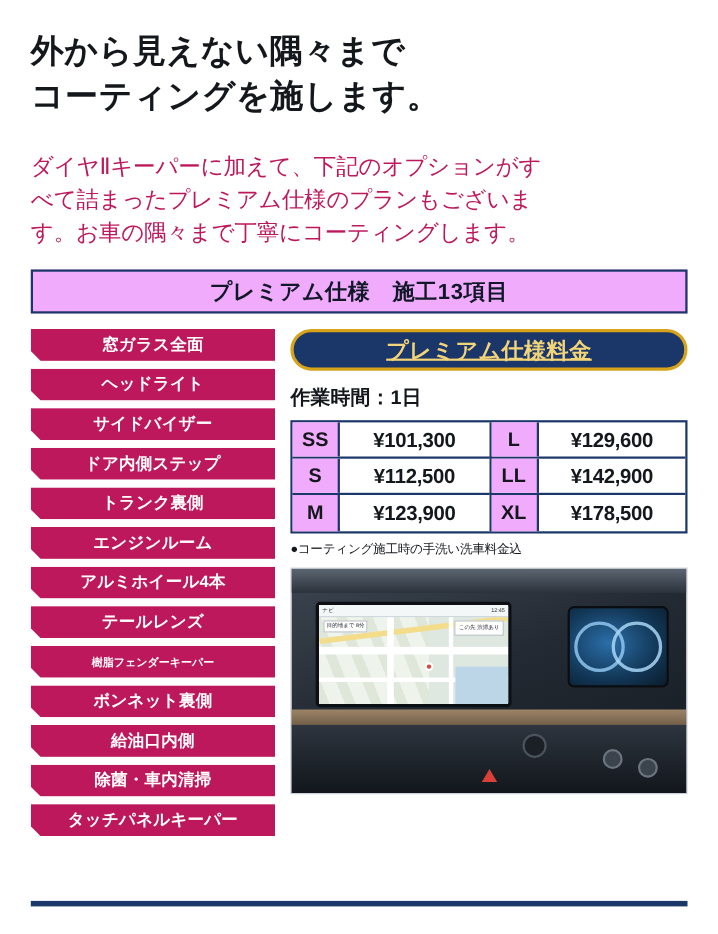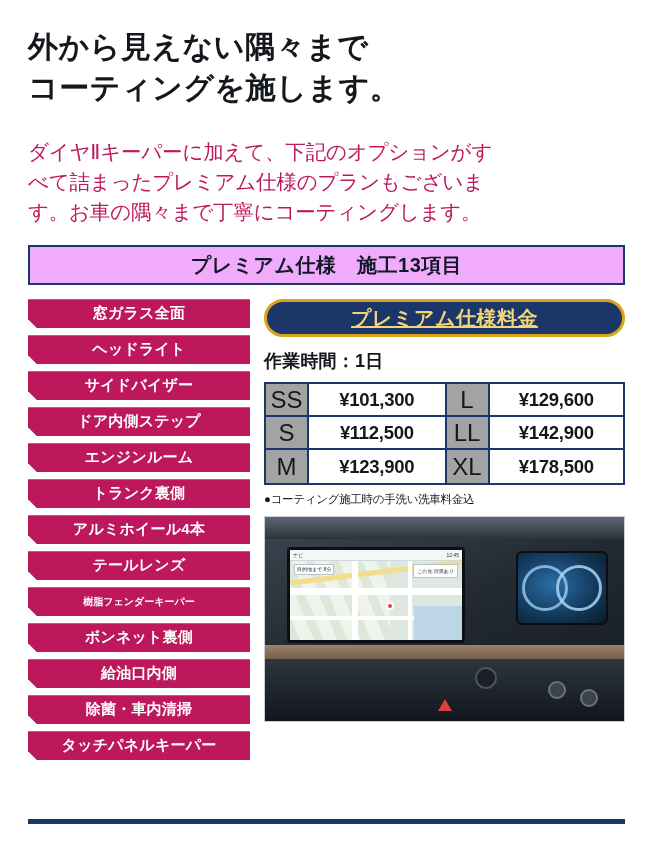--- a/index.html
+++ b/index.html
@@ -122,25 +122,25 @@
     height: 33px;
     border-bottom: 2px solid #1b3668;
   }
   .pt-cell.col-b { border-left: 2px solid #1b3668; }
   .pt-size {
     width: 43px;
     flex: 0 0 43px;
     display: flex;
     align-items: center;
     justify-content: center;
-    font-size: 24px;
-    font-weight: normal;
+    font-size: 18px;
+    font-weight: bold;
     color: #14171c;
     border-right: 2px solid #1b3668;
-    background: #a3a3a3;
+    background: #f0abfc;
   }
   .pt-price {
     flex: 1 1 auto;
     display: flex;
     align-items: center;
     justify-content: center;
     font-size: 18.5px;
     font-weight: bold;
     color: #14171c;
     letter-spacing: -0.3px;
@@ -284,24 +284,24 @@
       <div class="chip">
           <span>ヘッドライト</span>
         </div>
       <div class="chip">
           <span>サイドバイザー</span>
         </div>
       <div class="chip">
           <span>ドア内側ステップ</span>
         </div>
       <div class="chip">
+          <span>トランク裏側</span>
+        </div>
+      <div class="chip">
           <span>エンジンルーム</span>
-        </div>
-      <div class="chip">
-          <span>トランク裏側</span>
         </div>
       <div class="chip">
           <span>アルミホイール4本</span>
         </div>
       <div class="chip">
           <span>テールレンズ</span>
         </div>
       <div class="chip small">
           <span>樹脂フェンダーキーパー</span>
         </div>

